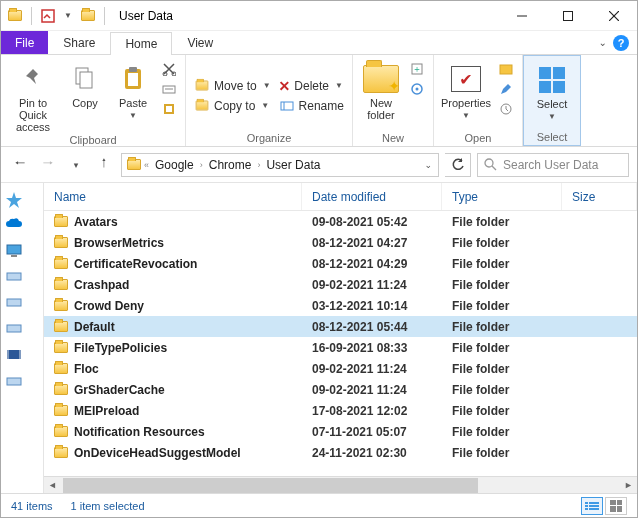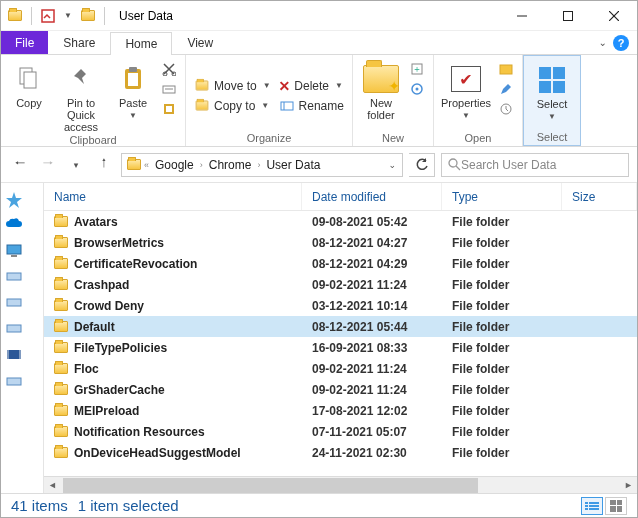--- a/index.html
+++ b/index.html
@@ -135,21 +135,21 @@
   .nav-arrow.disabled{color:#bbb;}
   .addr{
     flex:1;height:24px;border:1px solid #ccc;display:flex;align-items:center;font-size:12px;
     padding-left:4px;gap:2px;background:#fff;
   }
   .addr .crumb{padding:0 4px;display:flex;align-items:flex-start;gap:3px;color:#222;}
   .addr .sep{color:#888;font-size:9px;}
   .addr-dd{margin-left:auto;padding:0 6px;color:#555;font-size:9px;}
   .refresh{width:26px;height:24px;border:1px solid #ccc;border-left:none;display:flex;align-items:center;justify-content:center;color:#444;}
   .search{
-    width:188px;height:24px;border:1px solid #ccc;display:flex;align-items:center;padding:0 6px;color:#888;
+    width:152px;height:24px;border:1px solid #ccc;display:flex;align-items:center;padding:0 6px;color:#888;gap:6px;
   }
   
   .body{
     flex:1;display:flex;min-height:0;
   }
   .sidebar{
     width:43px;border-right:1px solid #e4e4e4;overflow:hidden;
     display:flex;flex-direction:column;gap:8px;padding:8px 0 0 4px;
   }
   .side-item{width:24px;height:18px;}
@@ -170,21 +170,21 @@
   .row.selected{background:#cde6f7;}
   .row .c-name{width:258px;display:flex;align-items:center;gap:6px;padding-left:10px;}
   .row .c-date{width:140px;padding-left:10px;color:#333;}
   .row .c-type{width:120px;padding-left:10px;color:#333;}
   .hscroll{height:17px;background:#f0f0f0;border-top:1px solid #dcdcdc;display:flex;align-items:center;}
   .hscroll .thumb{height:15px;background:#cdcdcd;margin-left:2px;}
   .hscroll .arrow{width:17px;height:17px;display:flex;align-items:center;justify-content:center;color:#666;font-size:9px;}
   
   .status{
     height:24px;border-top:1px solid #dcdcdc;display:flex;align-items:center;
-    padding:0 10px;font-size:15px;color:#1a5a9e;gap:10px;
+    padding:0 10px;font-size:11px;color:#1a5a9e;gap:18px;
   }
   .viewbtns{margin-left:auto;display:flex;gap:2px;}
   .viewbtn{width:22px;height:18px;border:1px solid #ccc;display:flex;align-items:center;justify-content:center;}
   .viewbtn.active{border-color:#3f9ae5;background:#eaf3fc;}
   .ico-details{display:grid;grid-template-columns:3px 1fr;grid-auto-rows:2px;gap:1px;width:14px;}
   .ico-details span{background:#3f9ae5;}
   .ico-large{display:grid;grid-template-columns:1fr 1fr;grid-template-rows:1fr 1fr;gap:1px;width:12px;height:12px;}
   .ico-large span{background:#888;}
   
   svg{display:block;}
@@ -239,36 +239,36 @@
   <div class="help-wrap">
     <span class="chev-up">⌄</span>
     <span class="help-circle">?</span>
   </div>
 </div>
 
 <div class="ribbon">
 
   <div class="rgroup">
     <div class="rgroup-body">
+      <div class="bigbtn">
+        <span class="icon">
+          <svg width="26" height="26">
+              <path d="M13 3 L18 8 L14 12 L16 18 L10 12 L4 18 L10 12 L6 10 Z" fill="#7a7a7a"></path>
+            </svg>
+        </span>
+        <span style="line-height:1.1">Pin to Quick access</span>
+      </div>
       <div class="bigbtn narrow">
         <span class="icon">
           <svg width="24" height="26">
               <rect x="3" y="2" width="12" height="16" fill="#fff" stroke="#888"></rect>
               <rect x="7" y="6" width="12" height="16" fill="#fff" stroke="#888"></rect>
             </svg>
         </span>
         <span>Copy</span>
-      </div>
-      <div class="bigbtn">
-        <span class="icon">
-          <svg width="26" height="26">
-              <path d="M13 3 L18 8 L14 12 L16 18 L10 12 L4 18 L10 12 L6 10 Z" fill="#7a7a7a"></path>
-            </svg>
-        </span>
-        <span style="line-height:1.1">Pin to Quick access</span>
       </div>
       <div class="bigbtn narrow">
         <span class="icon">
           <svg width="24" height="26">
               <rect x="4" y="3" width="16" height="20" rx="2" fill="#d9a72c"></rect>
               <rect x="7" y="7" width="10" height="13" fill="#fff"></rect>
               <rect x="8" y="1" width="8" height="5" rx="1" fill="#888"></rect>
             </svg>
         </span>
         <span>Paste</span>

